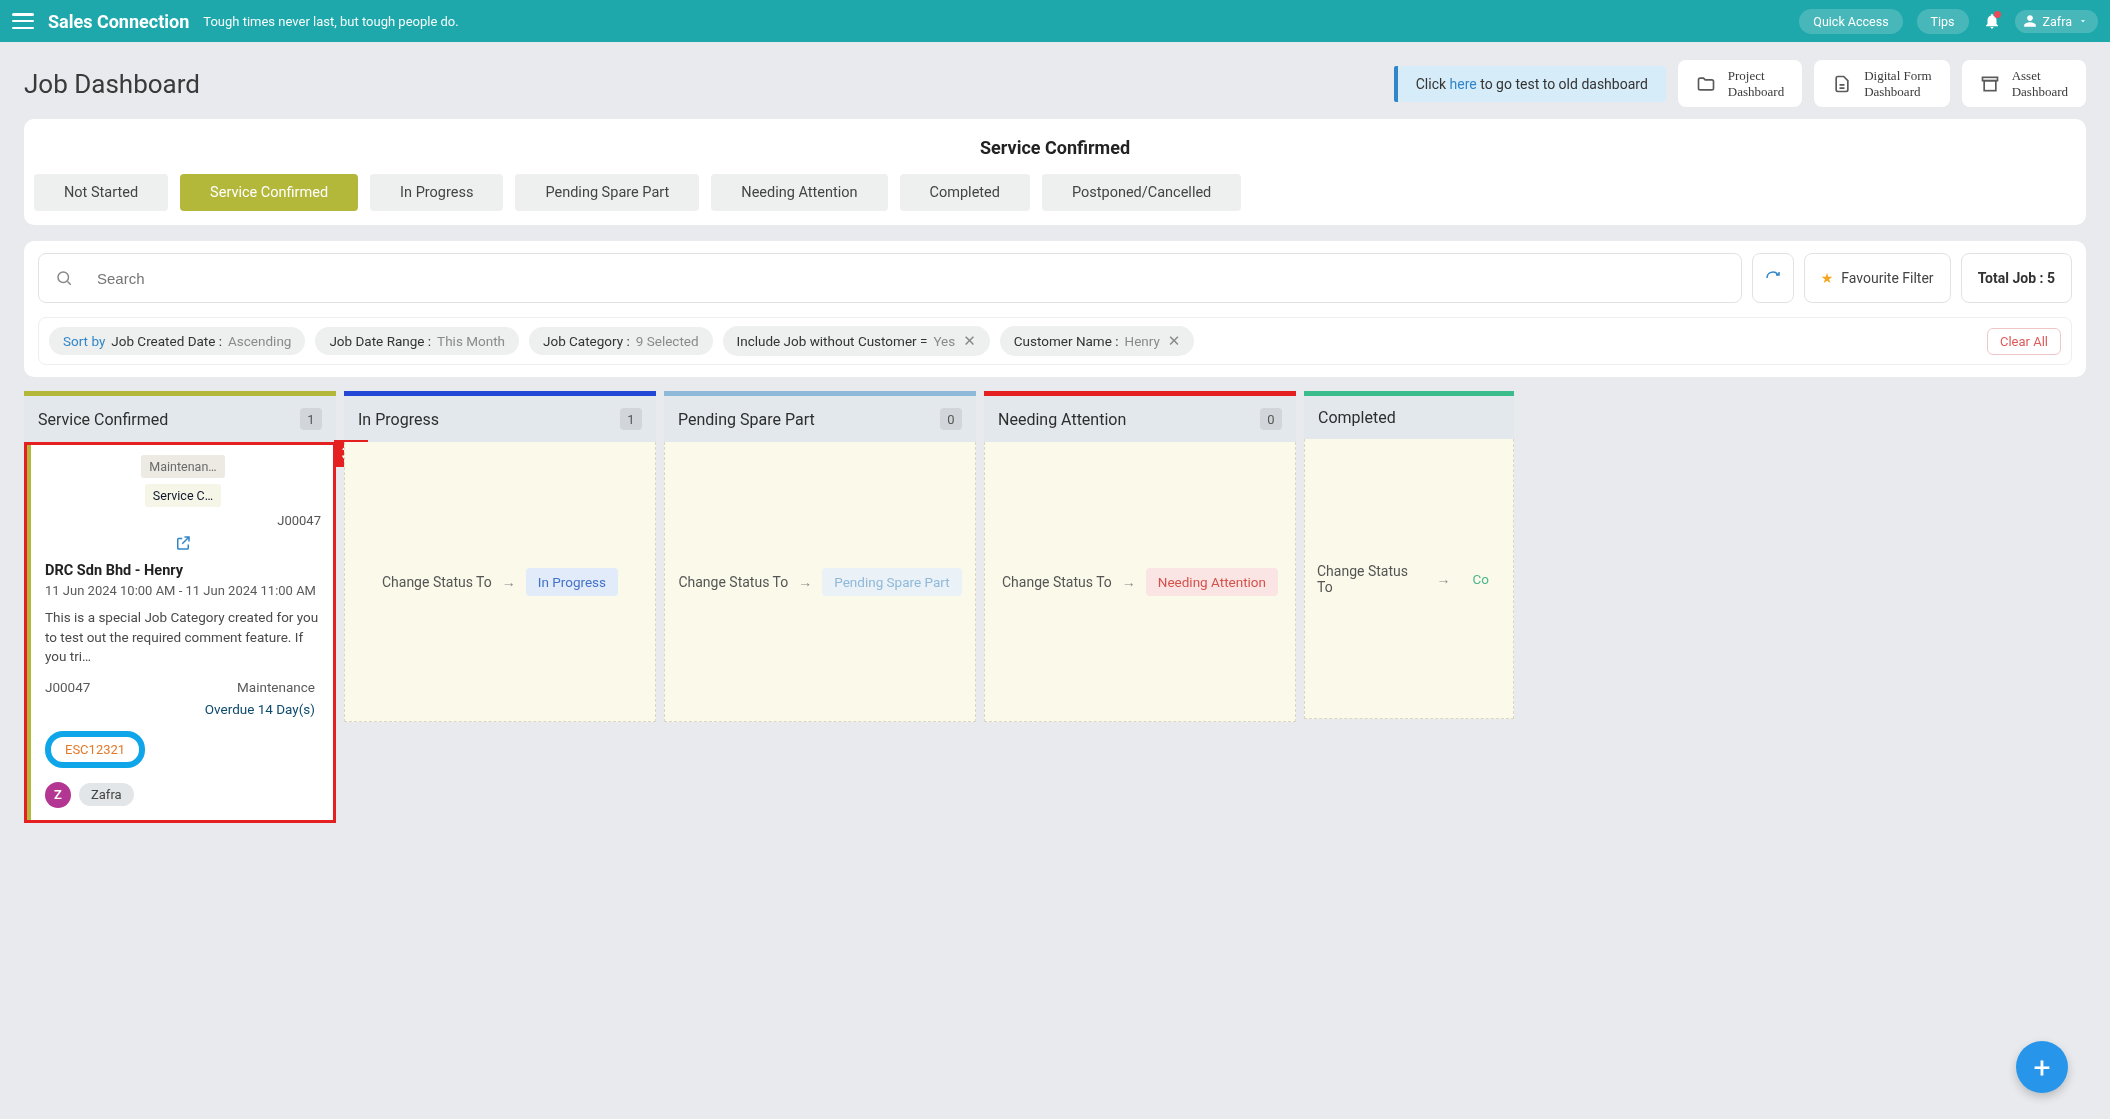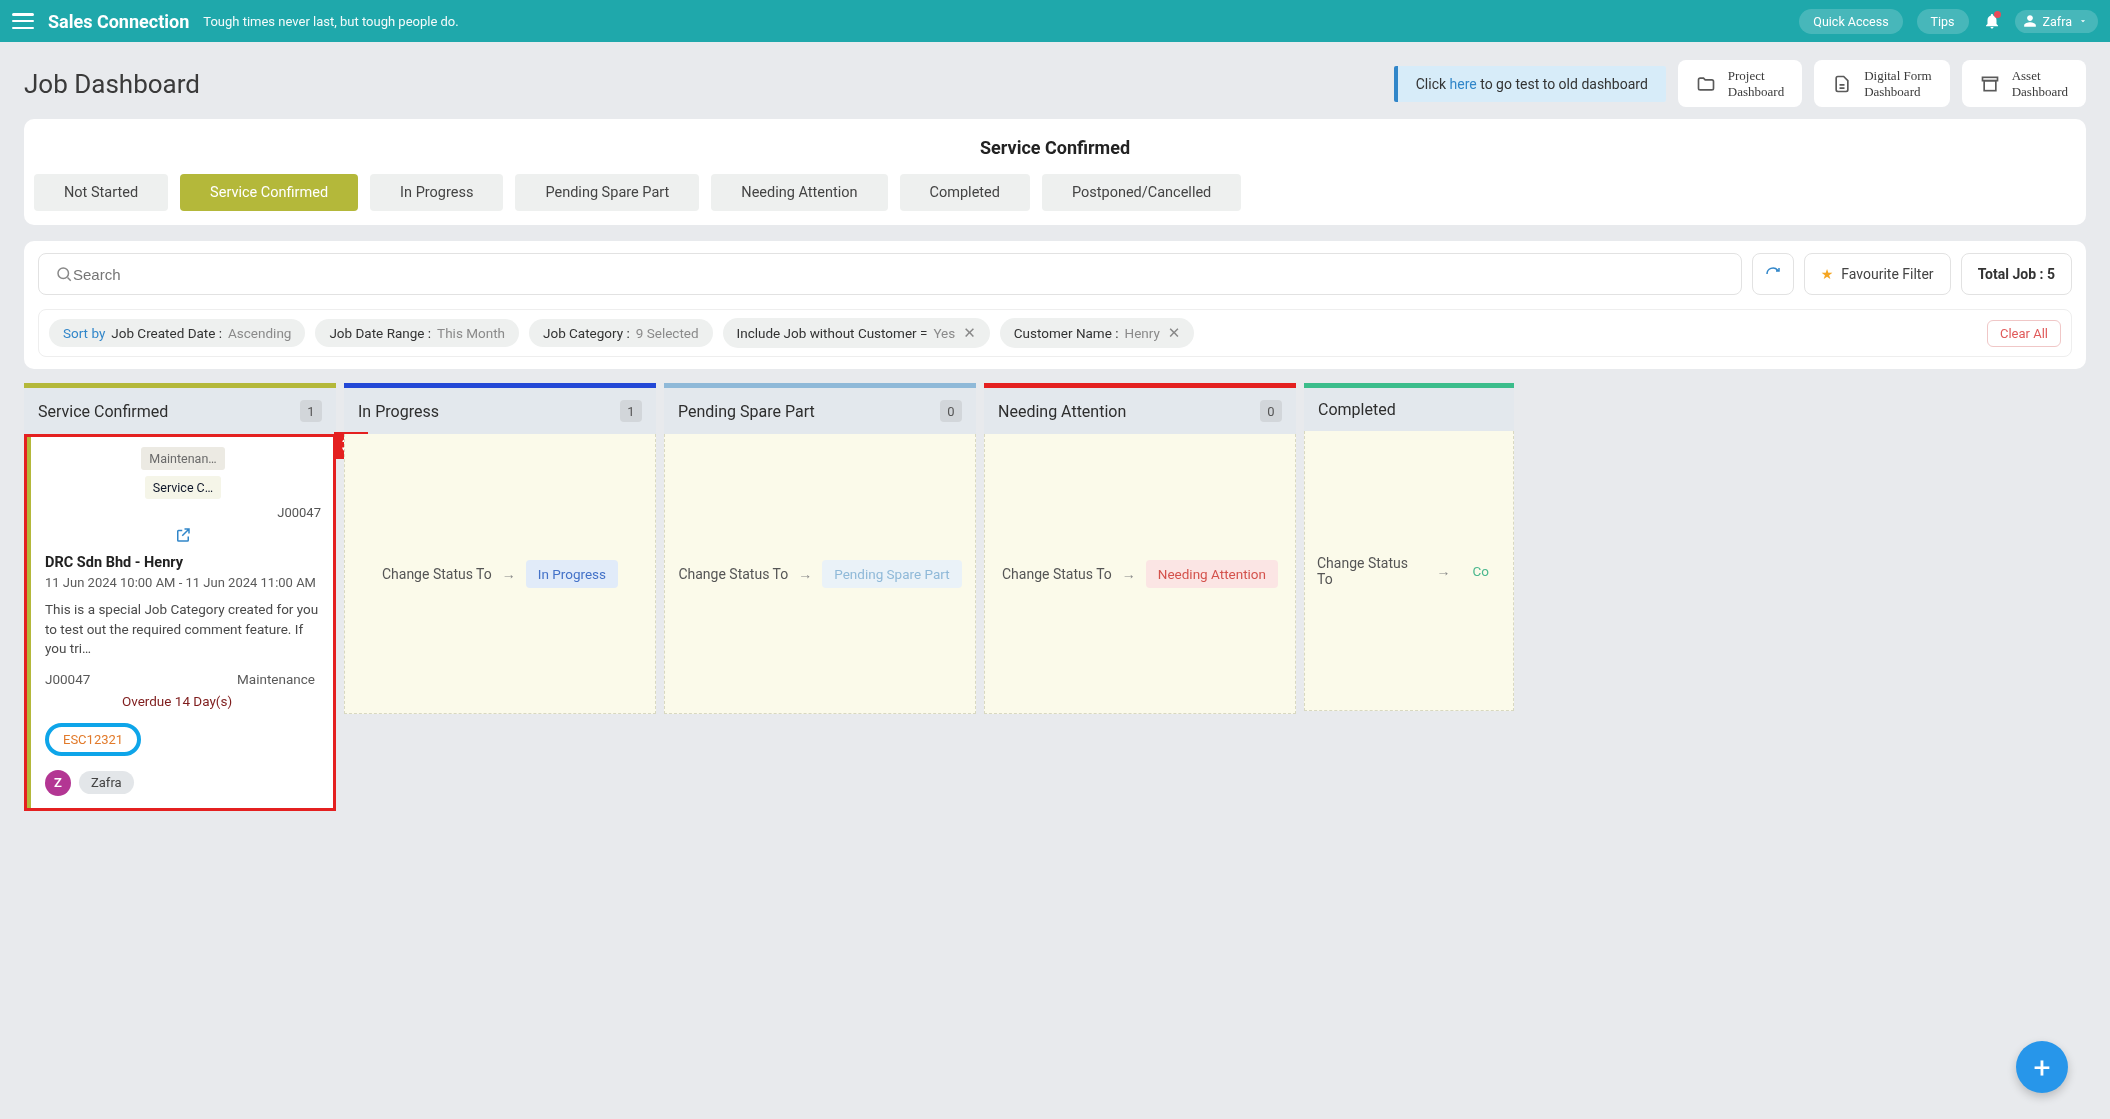--- a/index.html
+++ b/index.html
@@ -32,21 +32,21 @@
 
 .panel { background: #fff; margin: 0 24px 16px; border-radius: 10px; padding: 18px 10px 14px; }
 .panel-title { text-align: center; font-weight: 700; font-size: 18px; margin-bottom: 16px; color: #222; }
 .status-tabs { display: flex; gap: 12px; }
 .status-tab { background: #eef0ef; color: #444; padding: 10px 30px; font-size: 14.5px; border-radius: 4px; cursor: pointer; }
 .status-tab.active { background: #b4b83a; color: #fff; }
 
 
 .search-panel { background: #fff; margin: 0 24px; border-radius: 10px; padding: 12px 14px; }
 .search-row { display: flex; gap: 10px; align-items: stretch; }
-.search-box { flex: 1; border: 1px solid #e2e2e2; border-radius: 8px; display: flex; align-items: center; gap: 0; padding: 0 16px; height: 42px; }
+.search-box { flex: 1; border: 1px solid #e2e2e2; border-radius: 8px; display: flex; align-items: center; gap: 24px; padding: 0 16px; height: 50px; }
 .search-box input { border: none; outline: none; flex: 1; font-size: 15px; color: #666; }
 .refresh-btn { width: 42px; border: 1px solid #e2e2e2; border-radius: 8px; display: flex; align-items: center; justify-content: center; cursor: pointer; color: #3186c9; }
 .fav-filter { border: 1px solid #e2e2e2; border-radius: 8px; padding: 0 16px; display: flex; align-items: center; gap: 8px; font-size: 14px; color: #444; cursor: pointer; }
 .fav-filter .star { color: #f5a623; }
 .total-count { border: 1px solid #e2e2e2; border-radius: 8px; padding: 0 16px; display: flex; align-items: center; font-weight: 700; font-size: 14px; }
 
 
 .filter-row { margin-top: 14px; border: 1px solid #eee; border-radius: 8px; padding: 8px 10px; display: flex; gap: 10px; align-items: center; flex-wrap: wrap; }
 .chip { background: #eef0ef; border-radius: 18px; padding: 6px 14px; font-size: 13.5px; display: inline-flex; align-items: center; gap: 6px; }
 .chip .link { color: #3186c9; }
@@ -81,22 +81,22 @@
 .card-top { display: flex; gap: 6px; align-items: center; margin-left: 6px; flex-direction: column; }
 .tag { font-size: 12.5px; padding: 4px 8px; border-radius: 3px; white-space: nowrap; overflow: hidden; text-overflow: ellipsis; max-width: 90px; }
 .tag-grey { background: #eceae3; color: #6a6a6a; }
 .tag-olive { color: #0f172a; background: #f5f5e8; }
 .card-id { margin-left: auto; color: #555; font-size: 13px; }
 .open-icon { color: #3186c9; cursor: pointer; }
 .card-title { font-weight: 700; margin: 10px 0 4px 6px; font-size: 14.5px; color: #222; }
 .card-dates { font-size: 13px; color: #5a5a5a; margin-left: 6px; }
 .card-desc { font-size: 13.5px; color: #4a4a4a; margin: 10px 0 0 6px; line-height: 1.45; }
 .card-row { display: flex; justify-content: space-between; margin: 12px 6px 0; font-size: 13.5px; color: #5a5a5a; }
-.overdue { color: #7f1d1d; font-size: 13.5px; text-align: center; margin: 6px 6px 0 0; }
-.ref-chip { display: inline-block; border: 4px solid #0ea5e9; color: #e27a2a; border-radius: 18px; padding: 5px 14px; margin: 14px 0 0 6px; font-size: 13px; }
+.overdue { color: #0c4a6e; font-size: 13.5px; text-align: right; margin: 6px 6px 0 0; }
+.ref-chip { display: inline-block; border: 6px solid #0ea5e9; color: #e27a2a; border-radius: 18px; padding: 5px 14px; margin: 14px 0 0 6px; font-size: 13px; }
 .assignee { display: flex; align-items: center; gap: 8px; margin: 14px 0 0 6px; }
 .avatar { width: 26px; height: 26px; border-radius: 50%; background: #b33693; color: #fff; display: flex; align-items: center; justify-content: center; font-size: 13px; font-weight: 600; }
 .assignee-name { background: #e3e6e9; border-radius: 12px; padding: 4px 12px; font-size: 13px; color: #444; }
 
 .fab { position: fixed; bottom: 26px; right: 42px; width: 52px; height: 52px; border-radius: 50%; background: #2796ea; color: #fff; display: flex; align-items: center; justify-content: center; font-size: 30px; cursor: pointer; box-shadow: 0 4px 10px rgba(0,0,0,0.2); }
 </style>
 </head>
 <body>
 
 <div class="topbar">

